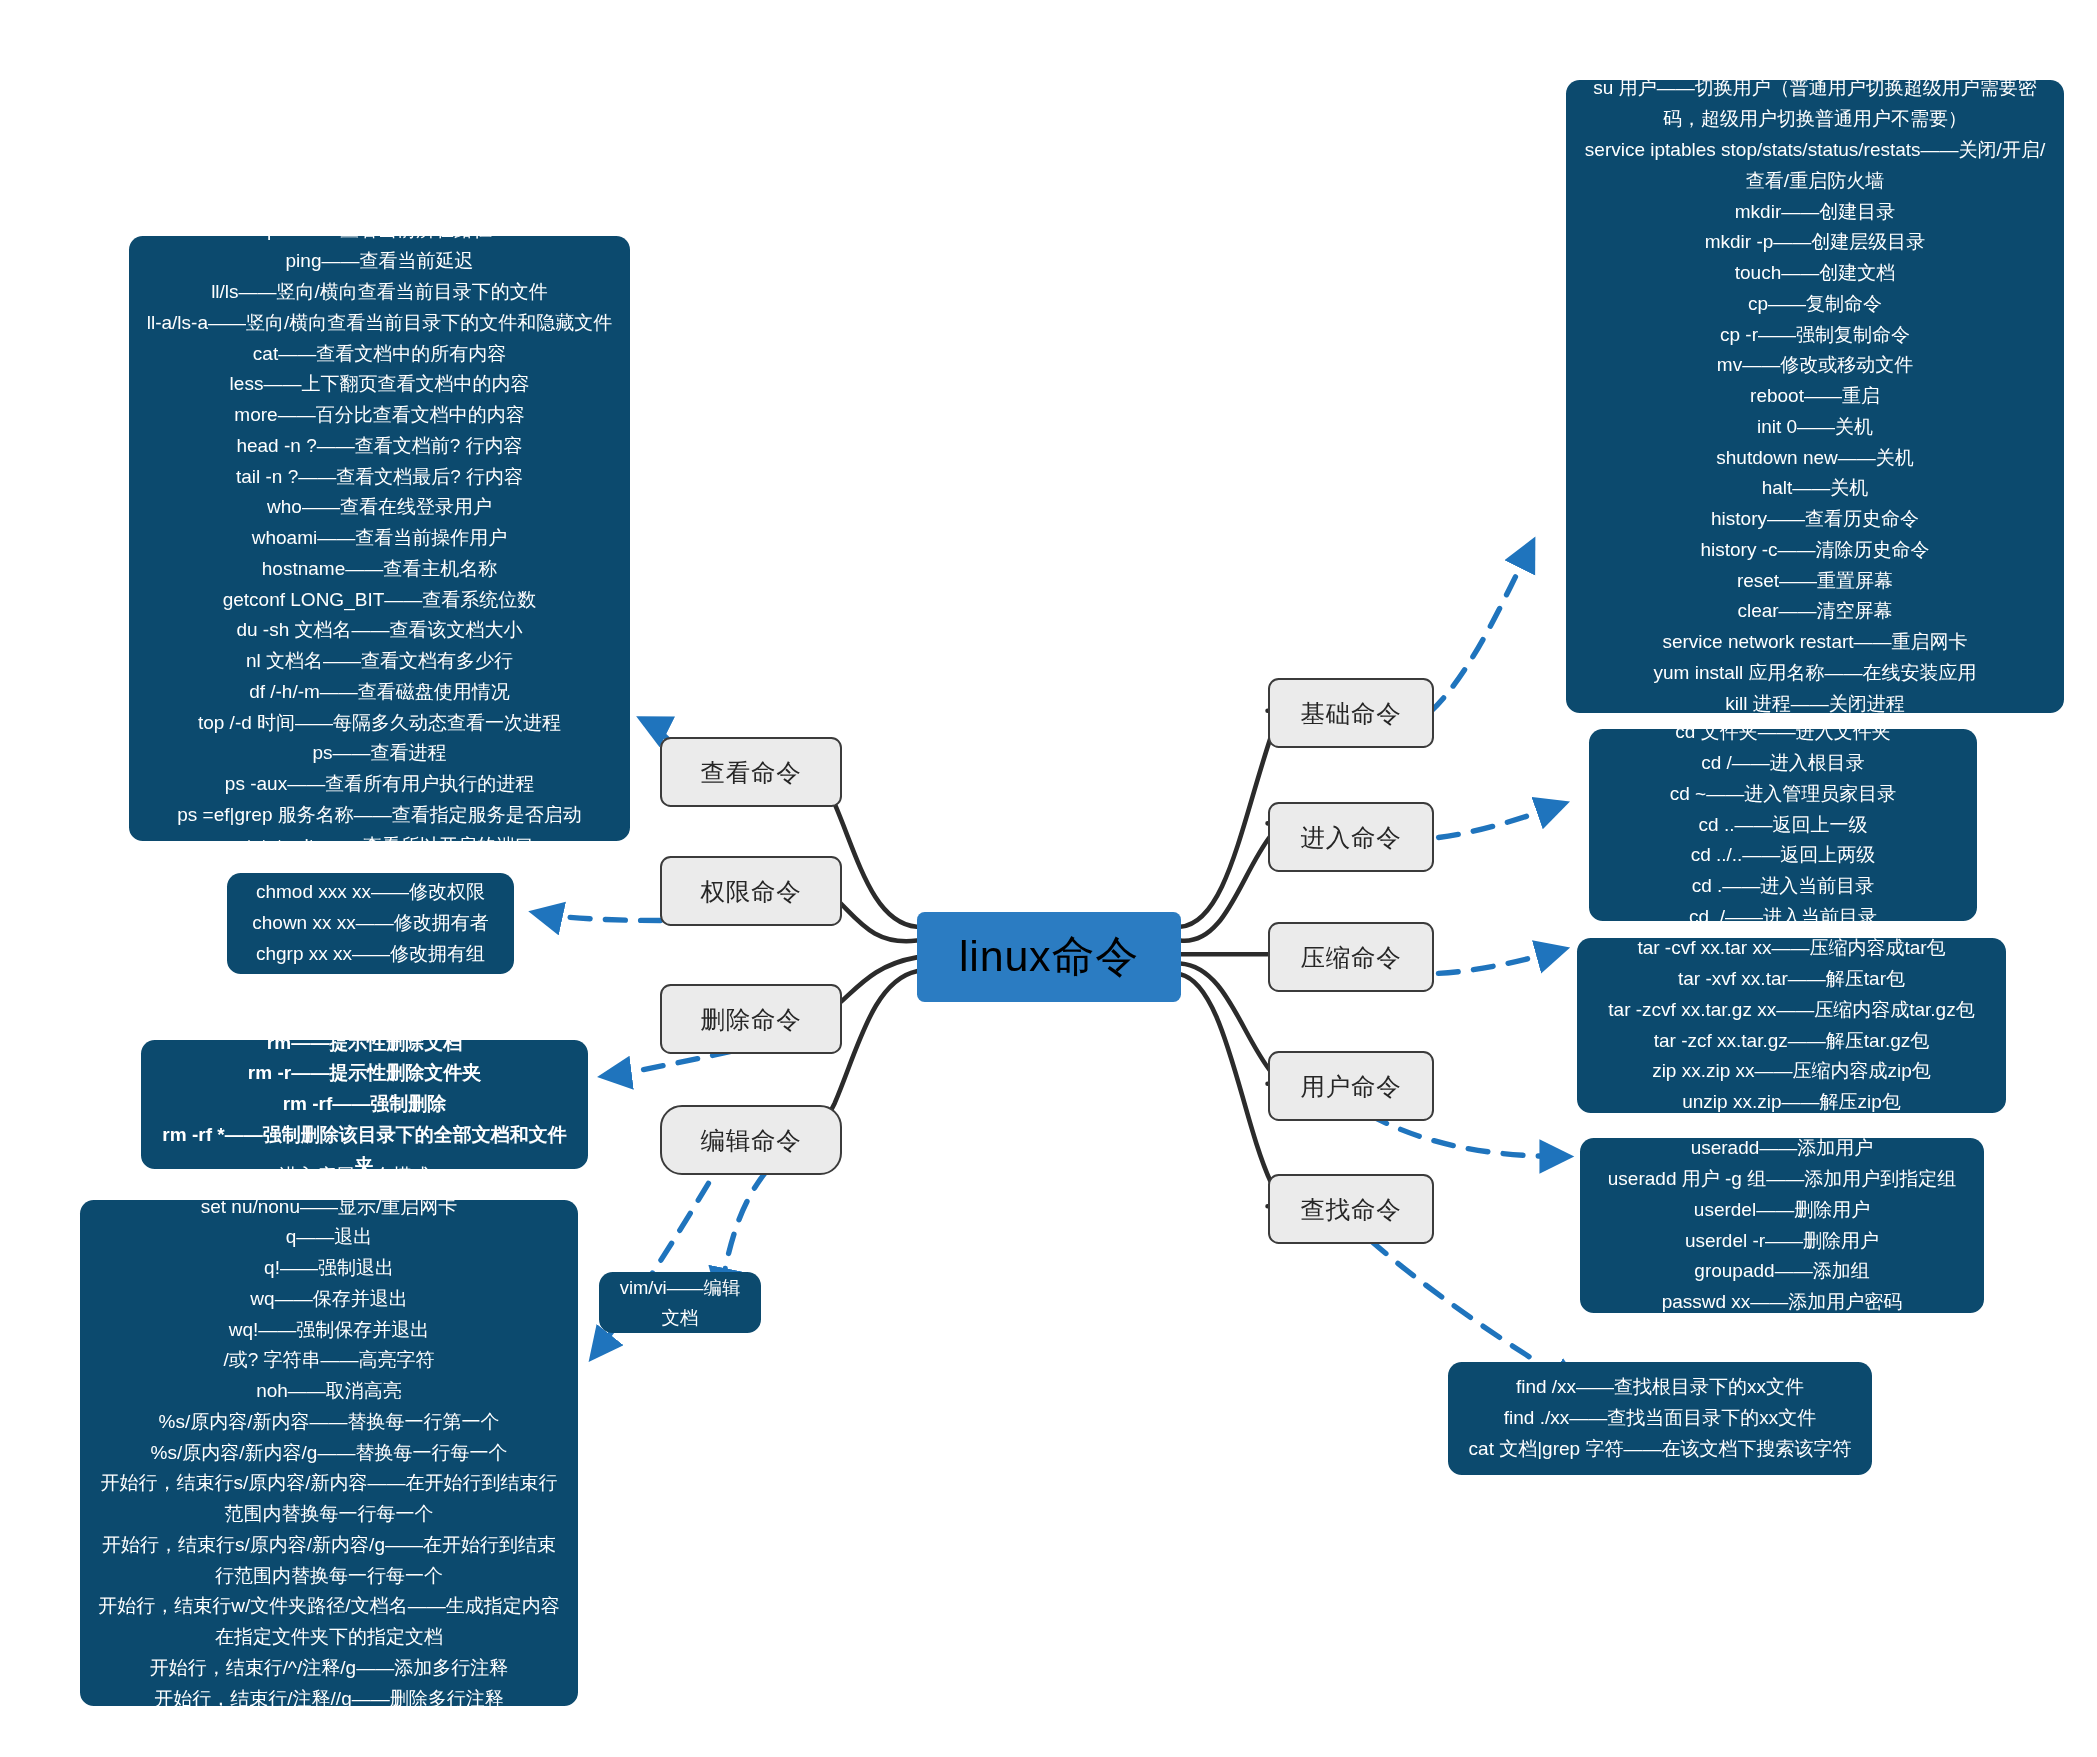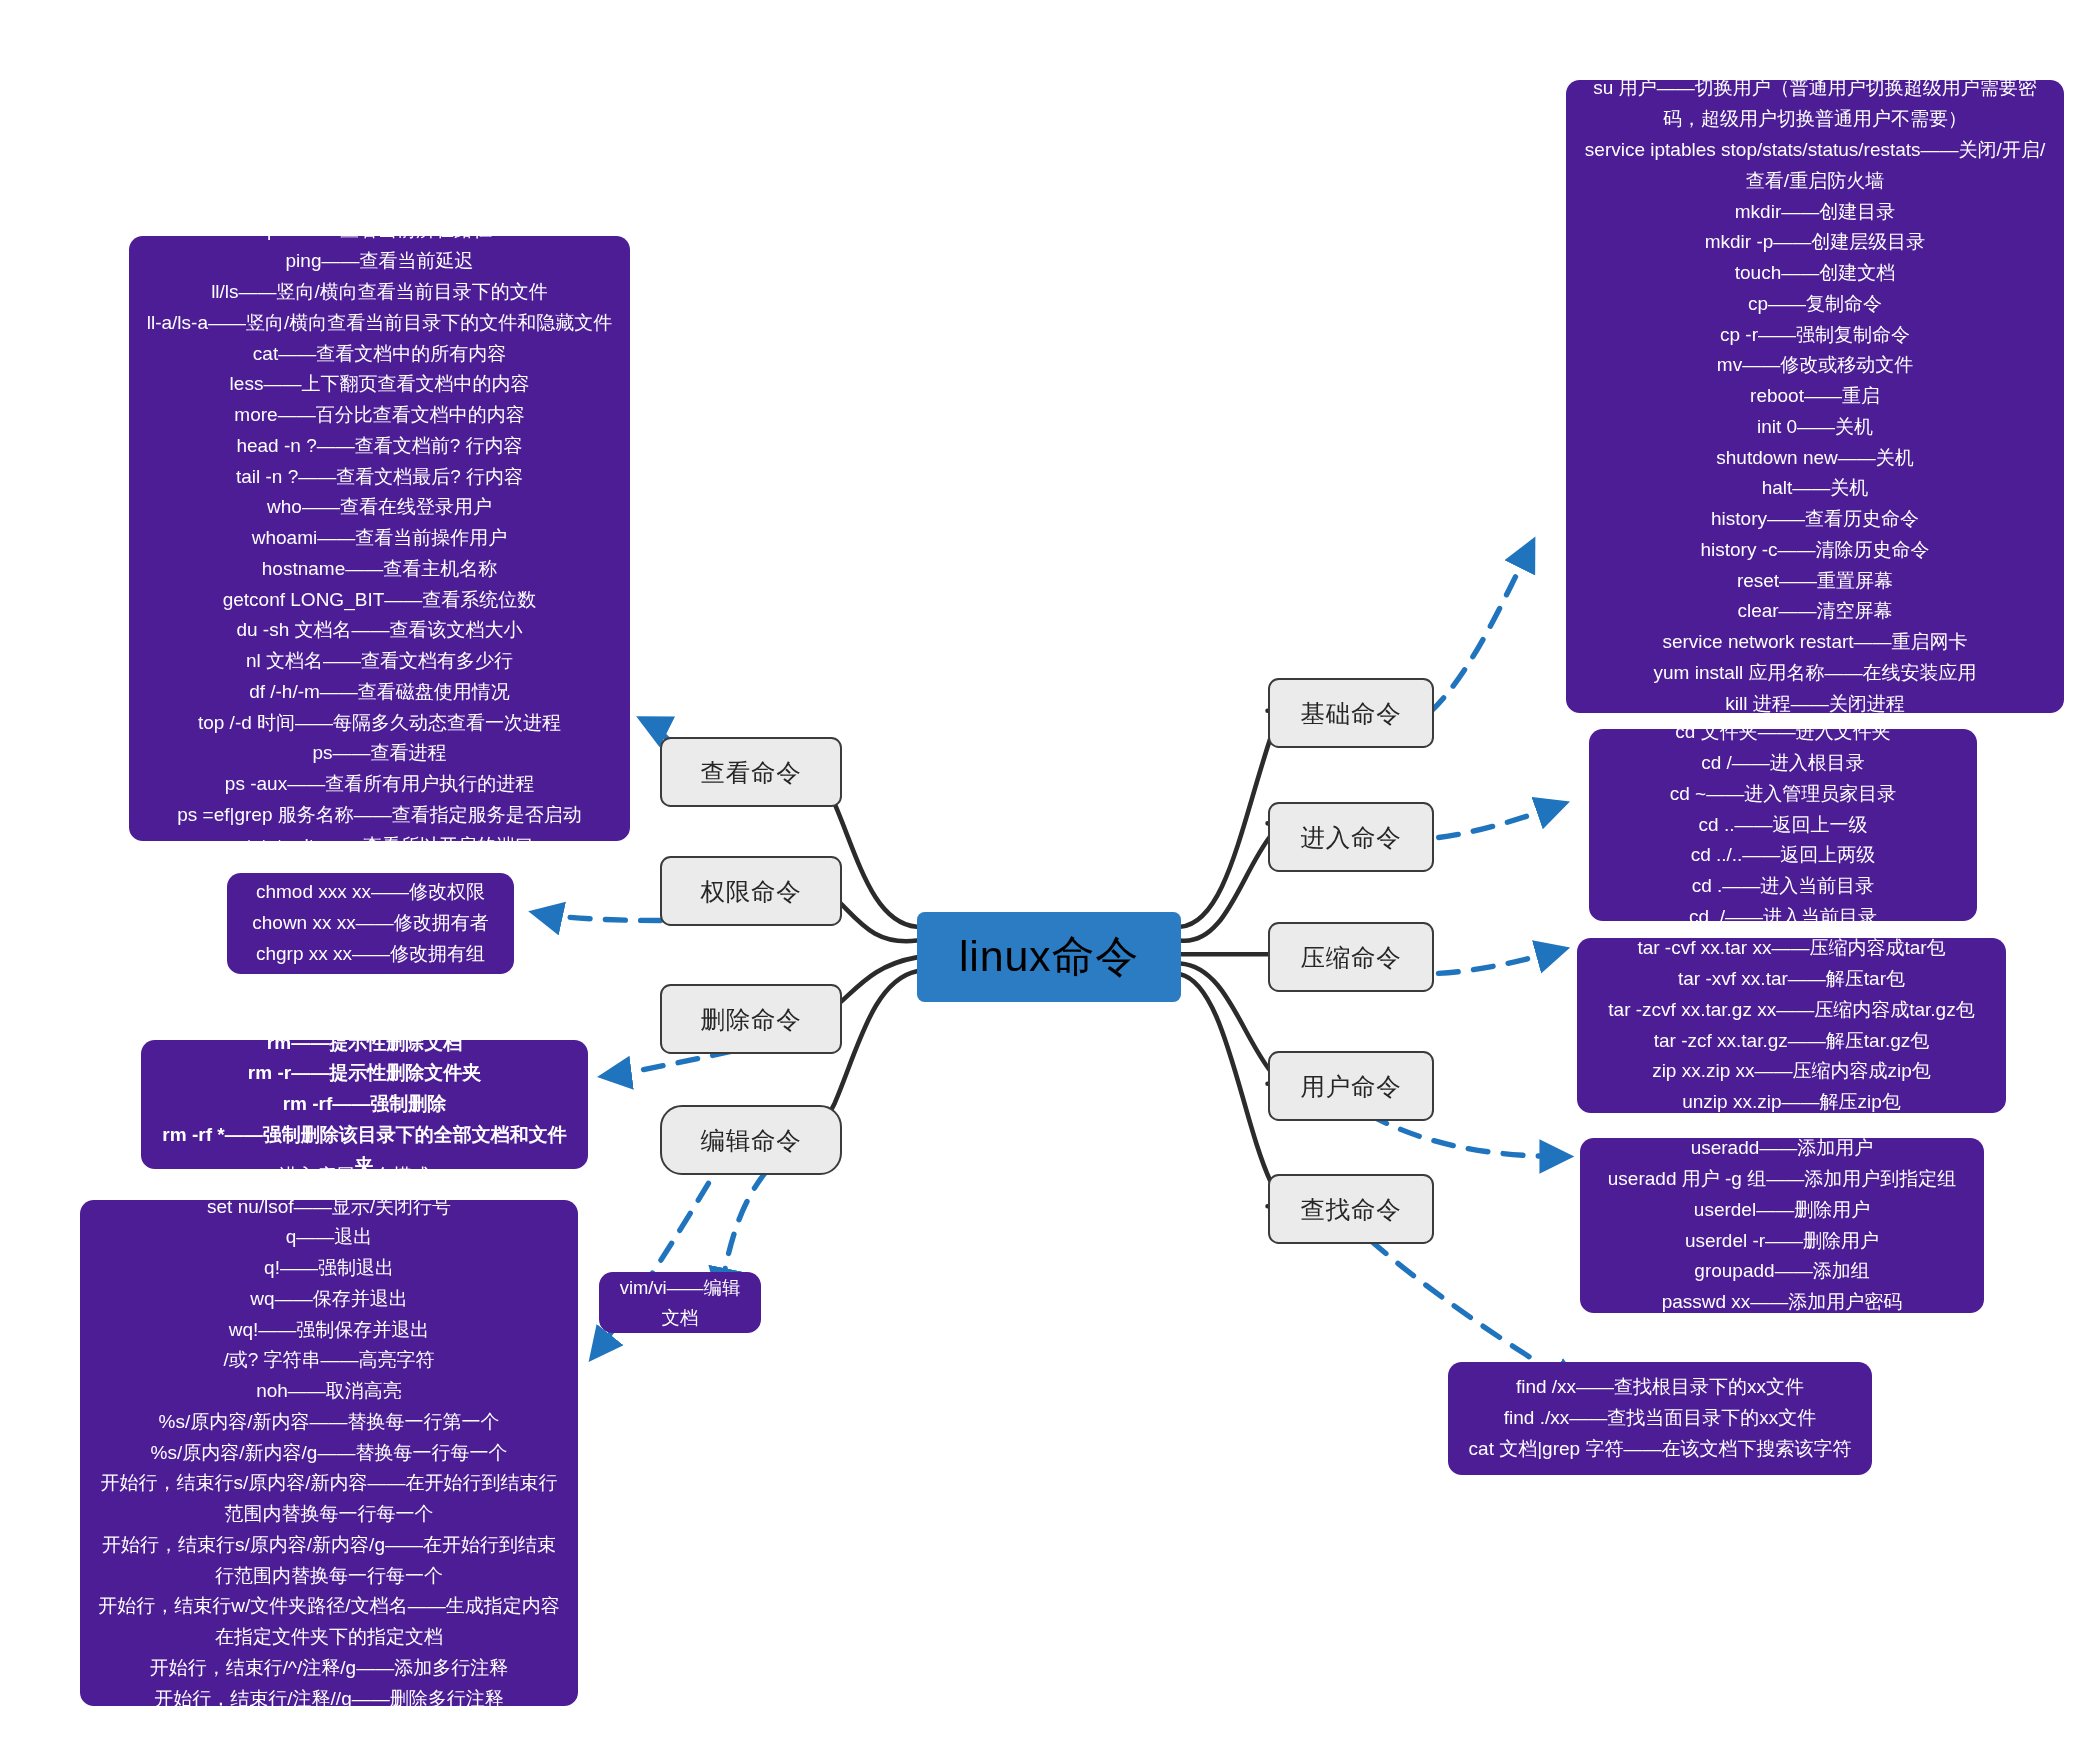--- a/index.html
+++ b/index.html
@@ -22,21 +22,21 @@
   
   .branch-node{
     position:absolute;background:#ebebeb;border:2.3px solid #3b3b3b;
     border-radius:10.7px;color:#262626;
     display:flex;align-items:center;justify-content:center;
     font-size:24.5px;letter-spacing:0.8px;
   }
 
   
   .card{
-    position:absolute;background:#4c1d95;border-radius:13.8px;
+    position:absolute;background:#0c4a6e;border-radius:13.8px;
     color:#ffffff;text-align:center;
     padding:13.8px 17px;box-sizing:border-box;
     font-size:19px;line-height:1.62;
     display:flex;flex-direction:column;justify-content:center;
   }
   .card .ln{white-space:normal;}
   .card.small{font-size:18.4px;}
 </style>
 </head>
 <body>
@@ -147,21 +147,21 @@
       <div class="ln">rm -rf——强制删除</div>
       <div class="ln">rm -rf *——强制删除该目录下的全部文档和文件夹</div>
     </div>
 
   <div class="card small" style="left:599px;top:1272px;width:162px;height:61px;">
       <div class="ln">vim/vi——编辑文档</div>
     </div>
 
   <div class="card" style="left:80px;top:1200px;width:498px;height:506px;">
       <div class="ln">shift+:进入底层命令模式</div>
-      <div class="ln">set nu/lsof——显示/关闭行号</div>
+      <div class="ln">set nu/nonu——显示/重启网卡</div>
       <div class="ln">q——退出</div>
       <div class="ln">q!——强制退出</div>
       <div class="ln">wq——保存并退出</div>
       <div class="ln">wq!——强制保存并退出</div>
       <div class="ln">/或?  字符串——高亮字符</div>
       <div class="ln">noh——取消高亮</div>
       <div class="ln">%s/原内容/新内容——替换每一行第一个</div>
       <div class="ln">%s/原内容/新内容/g——替换每一行每一个</div>
       <div class="ln">开始行，结束行s/原内容/新内容——在开始行到结束行范围内替换每一行每一个</div>
       <div class="ln">开始行，结束行s/原内容/新内容/g——在开始行到结束行范围内替换每一行每一个</div>

